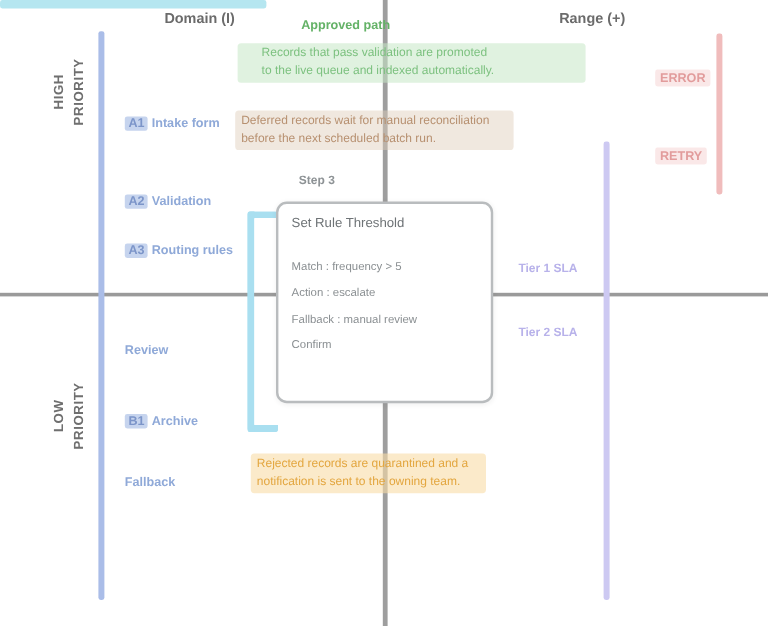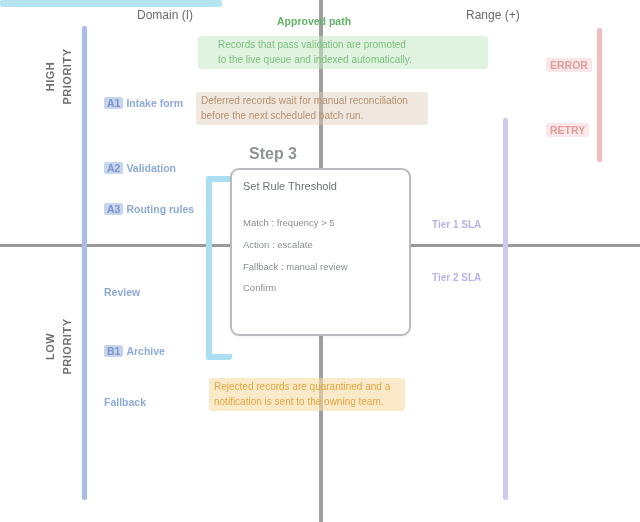--- a/index.html
+++ b/index.html
@@ -39,34 +39,34 @@
     transform-origin:center center;
     font-size:11px;font-weight:700;color:#6f6f6f;
     letter-spacing:.5px;line-height:1.5;
     white-space:pre-line;
   }
   .vlabel.top{top:60px;transform:rotate(-90deg) translateX(0);}
   .vlabel.bottom{top:330px;transform:rotate(-90deg);}
 
   
   .title{
-    position:absolute;font-size:12px;font-weight:400;color:#6b6b6b;
+    position:absolute;font-size:12px;font-weight:700;color:#6b6b6b;
     white-space:nowrap;
   }
   .title-left{left:137px;top:8px;}
   .title-right{left:449px;top:8px;padding-left:17px;}
 
   
   .band{
     position:absolute;border-radius:3px;
     font-size:10.5px;line-height:1.45;white-space:nowrap;
     padding:2px 5px;box-sizing:border-box;
   }
   .band-green{
-    left:272px;top:12px;color:#64b267;font-weight:700;
+    left:246px;top:12px;color:#64b267;font-weight:700;
   }
   .band-green-body{
     left:198px;top:36px;width:290px;color:#7cc17f;
     background:rgba(198,232,199,.55);
     white-space:pre-line;font-size:10px;padding-left:20px;
   }
   .band-brown{
     left:196px;top:92px;width:232px;color:#b79070;
     background:rgba(222,203,184,.45);
     white-space:pre-line;font-size:10px;
@@ -116,21 +116,21 @@
 
   
   .dialog{
     position:absolute;left:230px;top:168px;width:181px;height:168px;
     background:#ffffff;border:2px solid #b9bcbe;border-radius:9px;
     box-sizing:border-box;padding:10px 11px 8px 11px;
     box-shadow:0 1px 4px rgba(0,0,0,.06);
   }
   .dialog-eyebrow{
     position:absolute;left:249px;top:145px;
-    font-size:16px;font-weight:700;color:#8e9396;white-space:nowrap;
+    font-size:10px;font-weight:700;color:#8e9396;white-space:nowrap;
   }
   .dialog-title{
     font-size:11px;font-weight:400;color:#6e7376;
     margin:0 0 25px 0;white-space:nowrap;
   }
   .dialog-row{
     font-size:9.5px;color:#8a8f92;line-height:1.35;margin-bottom:9px;
     white-space:pre-line;
   }
 </style>

